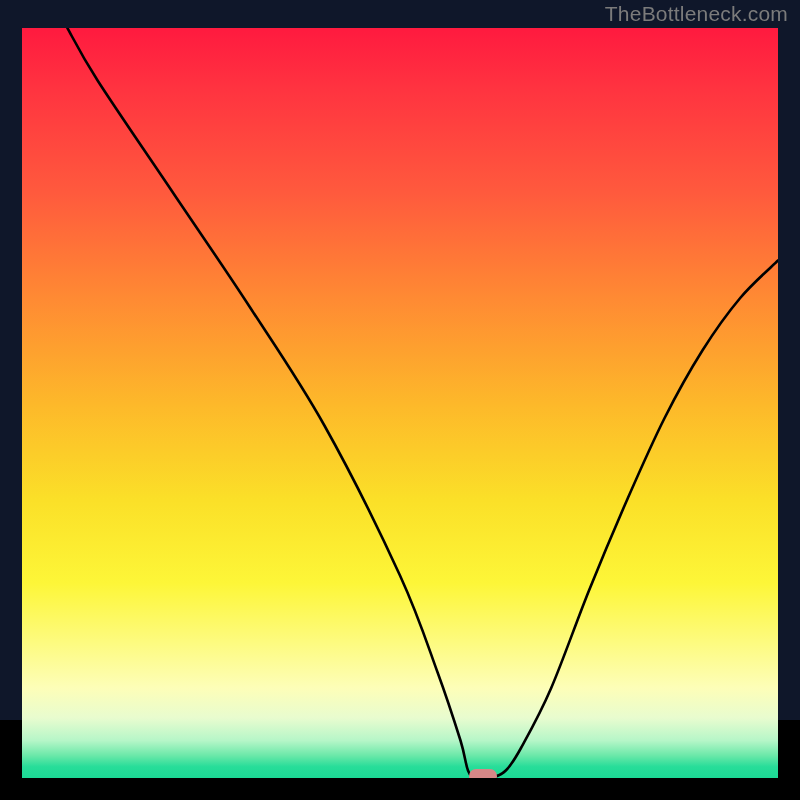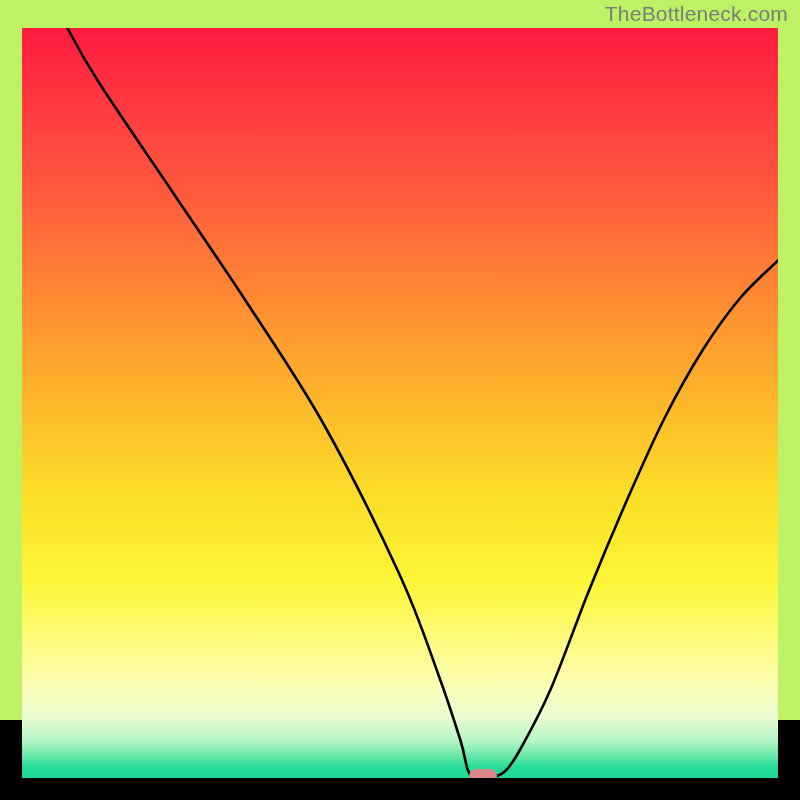--- a/index.html
+++ b/index.html
@@ -6,21 +6,21 @@
     margin: 0;
     padding: 0;
     width: 800px;
     height: 800px;
     background: #000;
     overflow: hidden;
   }
   .outer {
     width: 800px;
     height: 720px;
-    background: #bef264;
+    background: #0f172a;
     position: relative;
   }
   .watermark {
     position: absolute;
     top: 2px;
     right: 12px;
     color: #7b7b7b;
     font-family: Arial, Helvetica, sans-serif;
     font-size: 21px;
     font-weight: 500;

